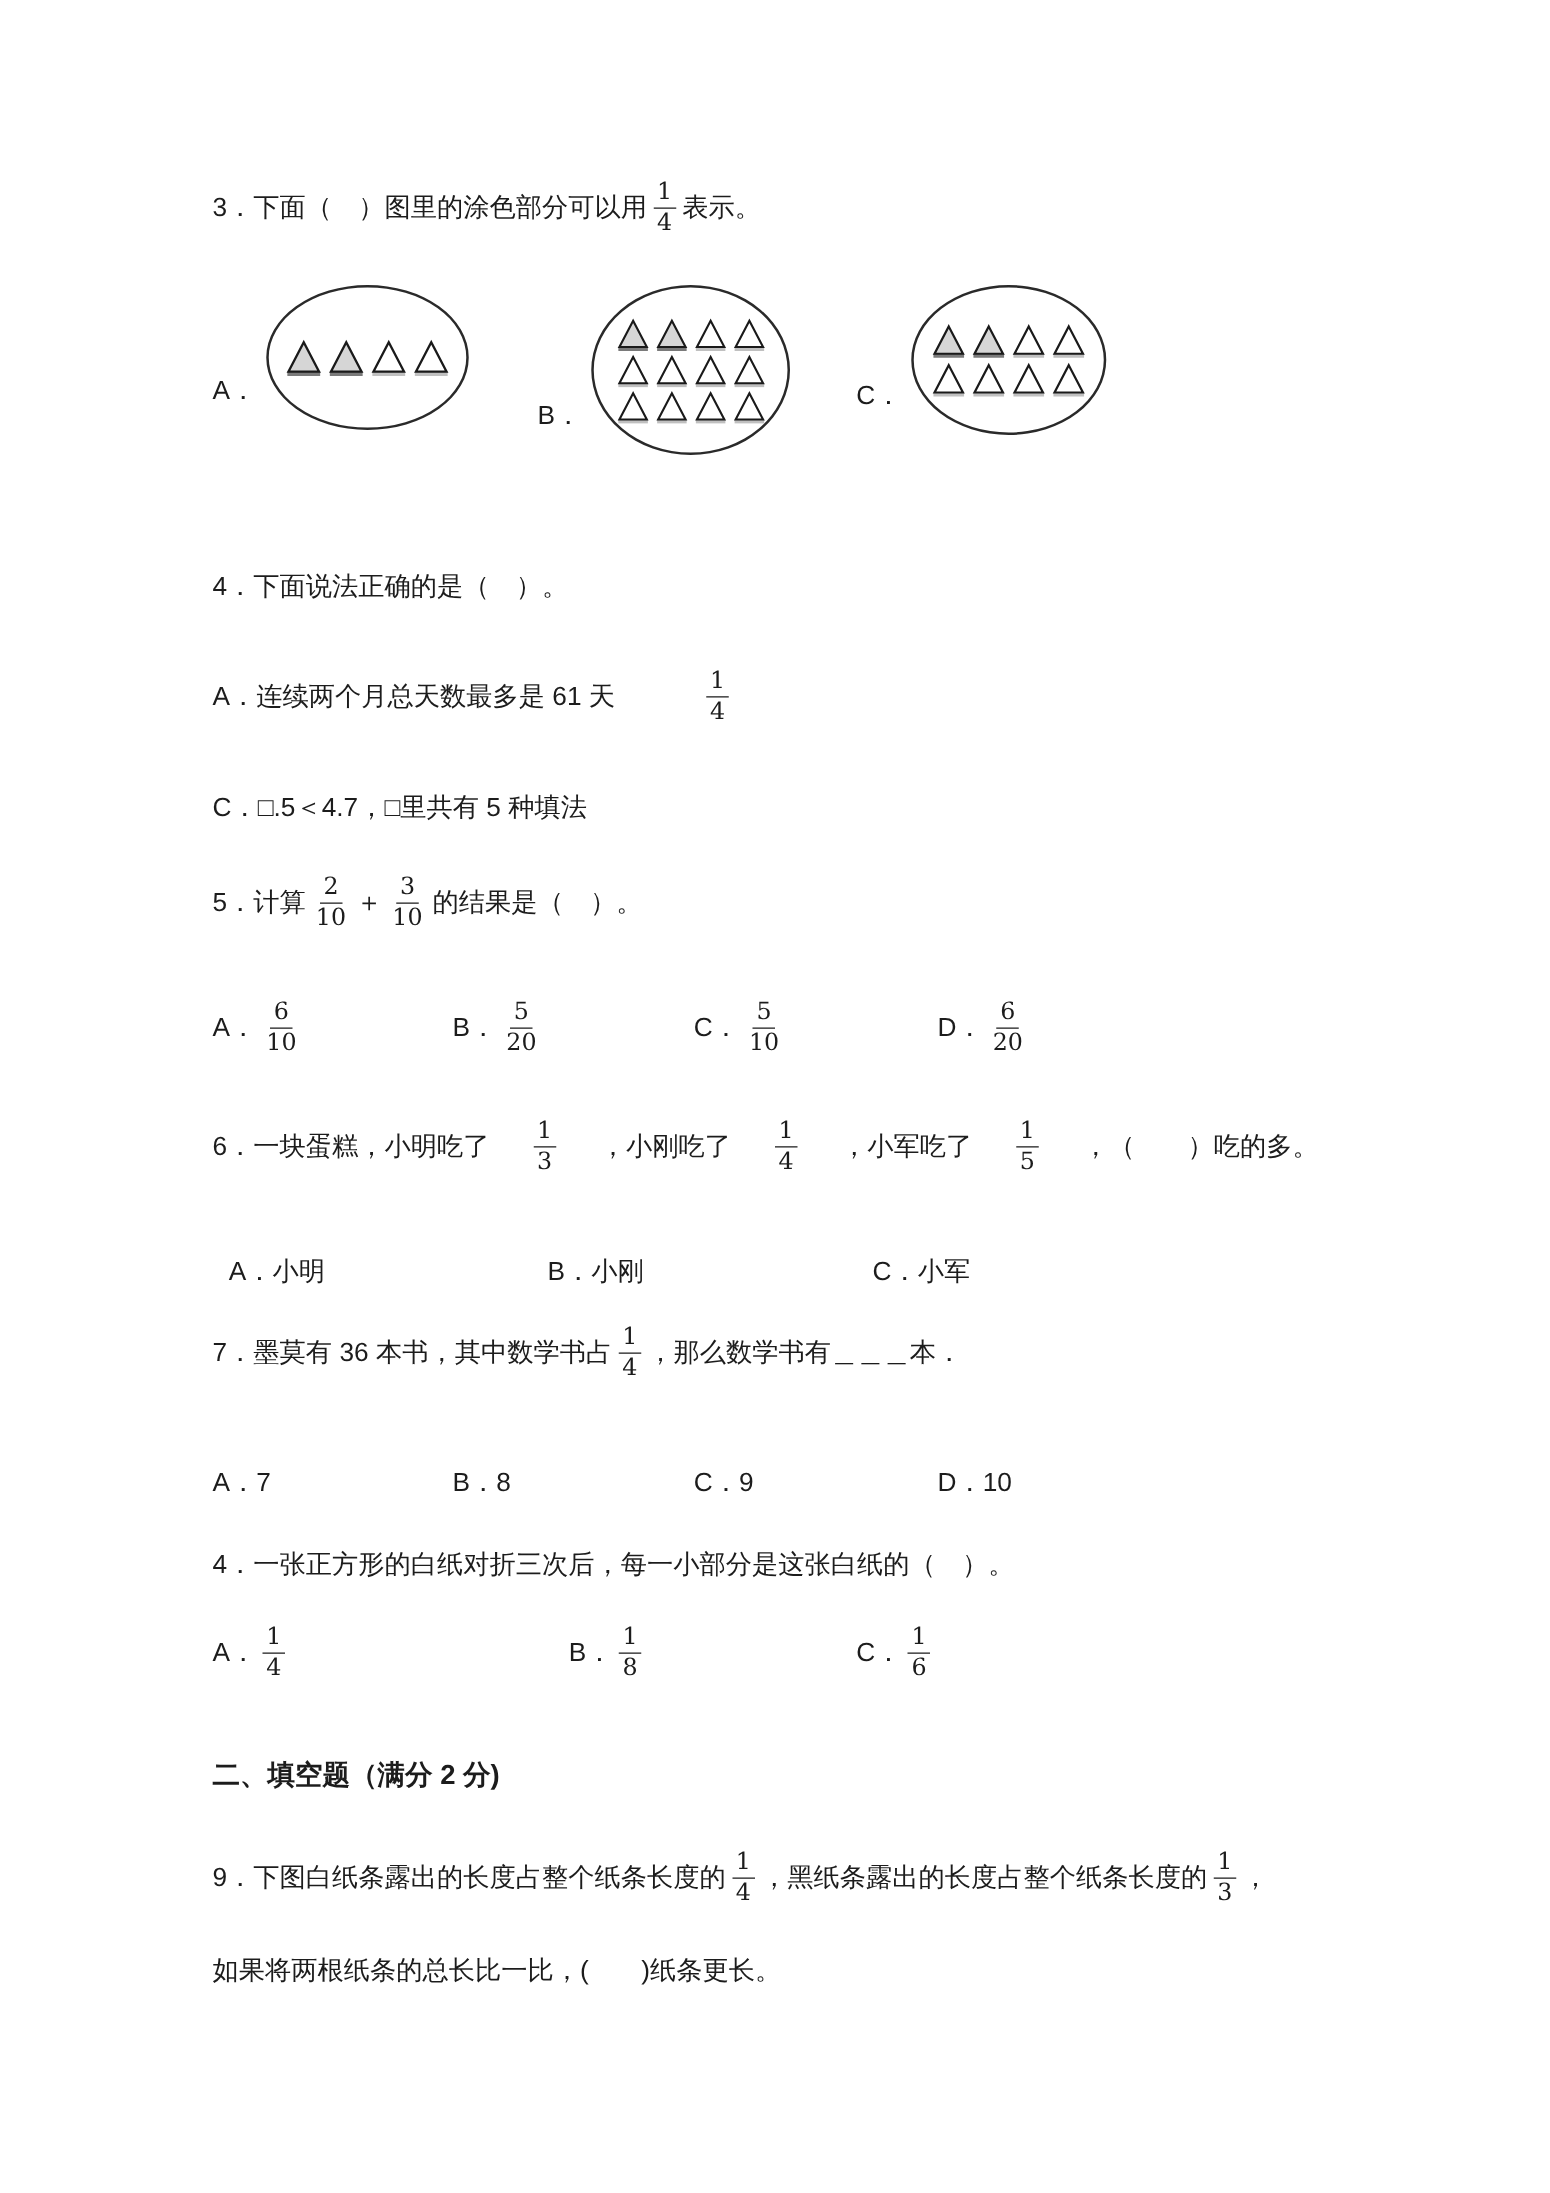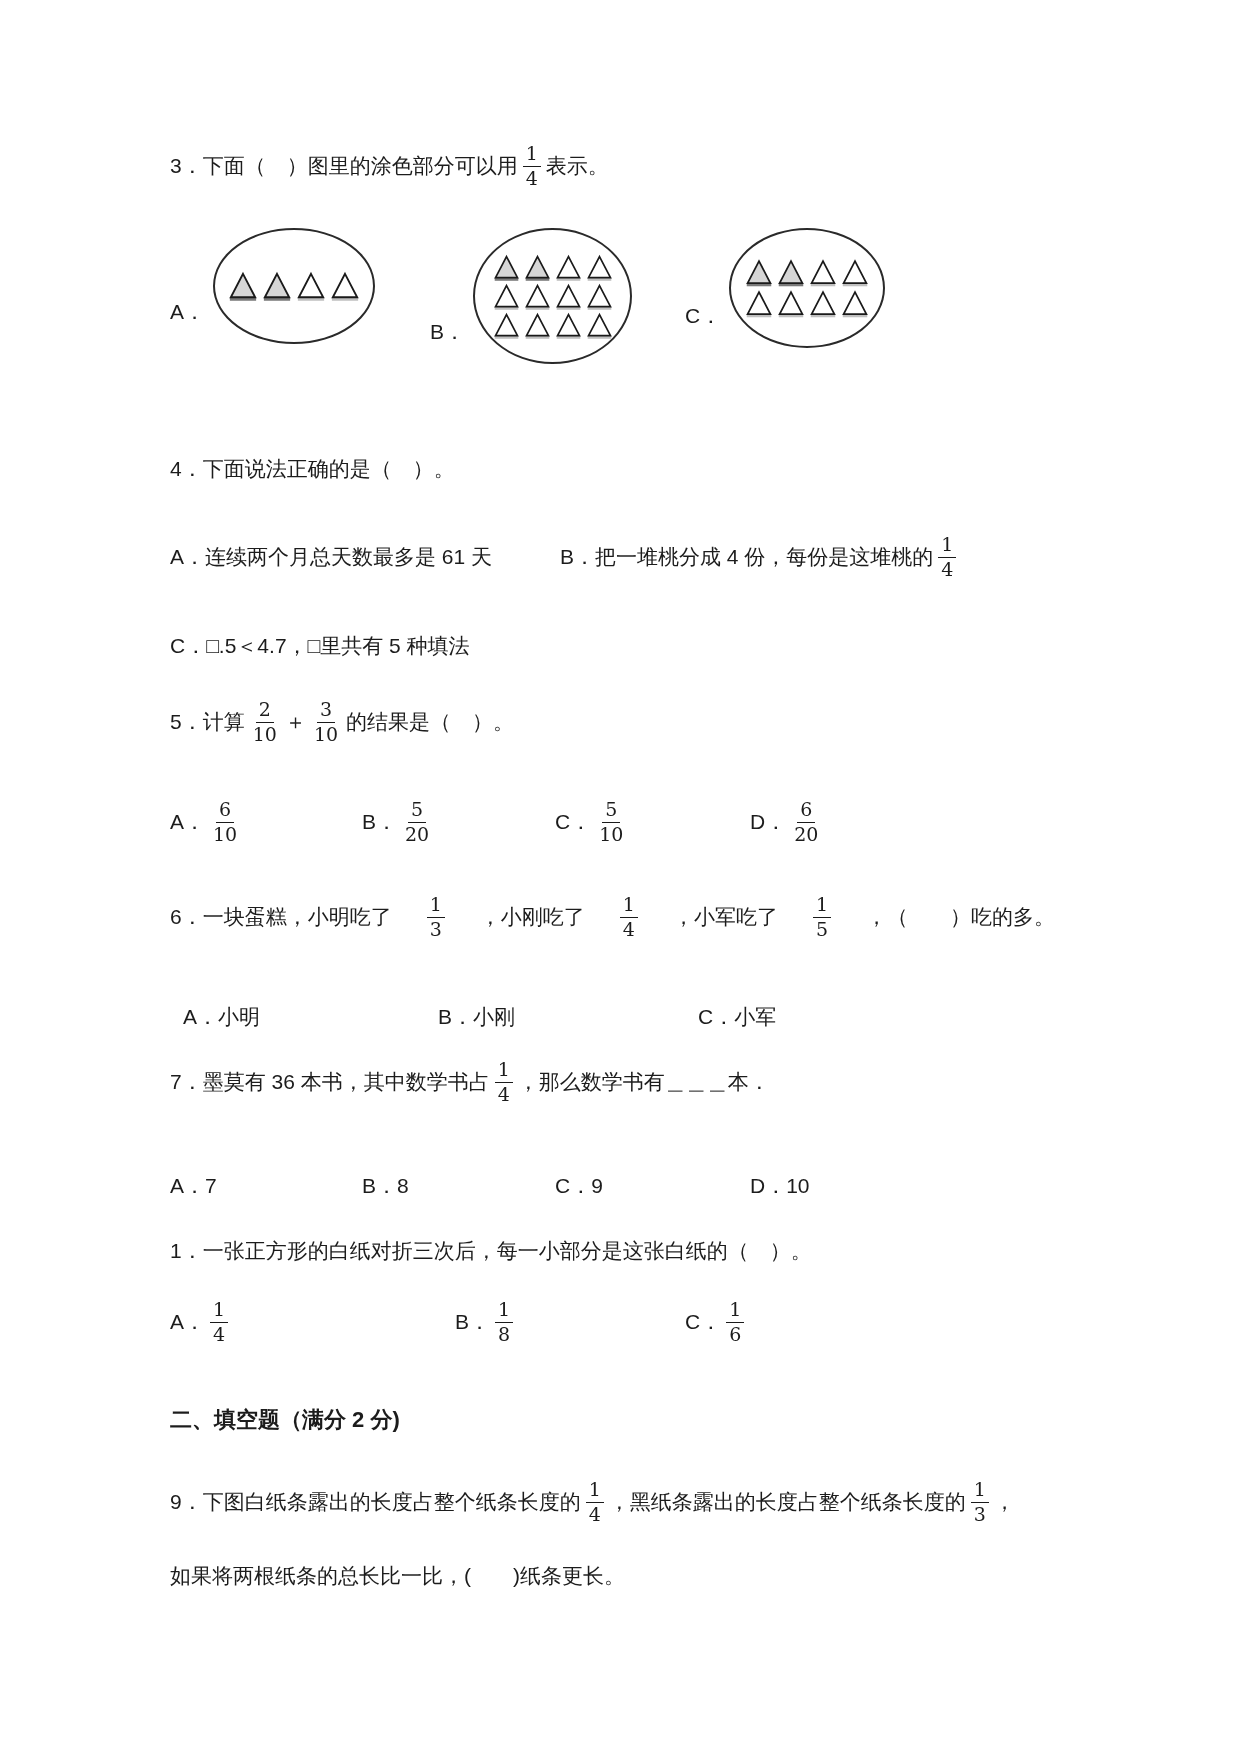--- a/index.html
+++ b/index.html
@@ -181,21 +181,20 @@
   </div>
 
   <div class="abs row" style="left:170px;top:455px;justify-content:flex-end;">
     <span class="t">4．下面说法正确的是（　）。</span>
   </div>
   <div class="abs opt-grid" style="left:170px;top:515px;height:84px;width:920px;">
     <div class="opt-col" style="width:390px;">
       <span class="t">A．连续两个月总天数最多是 61 天</span>
     </div>
     <div class="opt-col">
-      <span class="t">B．把一堆桃分成 4 份，每份是这堆桃的</span>
       <span class="frac">
         <span class="fnum">1</span>
         <span class="fden">4</span>
       </span>
     </div>
   </div>
   <div class="abs opt-grid" style="left:170px;top:632px;width:920px;">
     <div class="opt-col" style="width:390px;">
       <span class="t">C．□.5＜4.7，□里共有 5 种填法</span>
     </div>
@@ -280,21 +279,21 @@
     <span class="t">本．</span>
   </div>
   <div class="abs opt-grid" style="left:170px;top:1172px;width:920px;">
     <div class="opt-col" style="width:192px;"><span class="t">A．7</span></div>
     <div class="opt-col" style="width:193px;"><span class="t">B．8</span></div>
     <div class="opt-col" style="width:195px;"><span class="t">C．9</span></div>
     <div class="opt-col"><span class="t">D．10</span></div>
   </div>
 
   <div class="abs row" style="left:170px;top:1237px;">
-    <span class="t">1．一张正方形的白纸对折三次后，每一小部分是这张白纸的（　）。</span>
+    <span class="t">4．一张正方形的白纸对折三次后，每一小部分是这张白纸的（　）。</span>
   </div>
   <div class="abs opt-grid" style="left:170px;top:1298px;width:920px;">
     <div class="opt-col" style="width:285px;">
       <span class="t">A．</span>
       <span class="frac">
         <span class="fnum">1</span>
         <span class="fden">4</span>
       </span>
     </div>
     <div class="opt-col" style="width:230px;">

